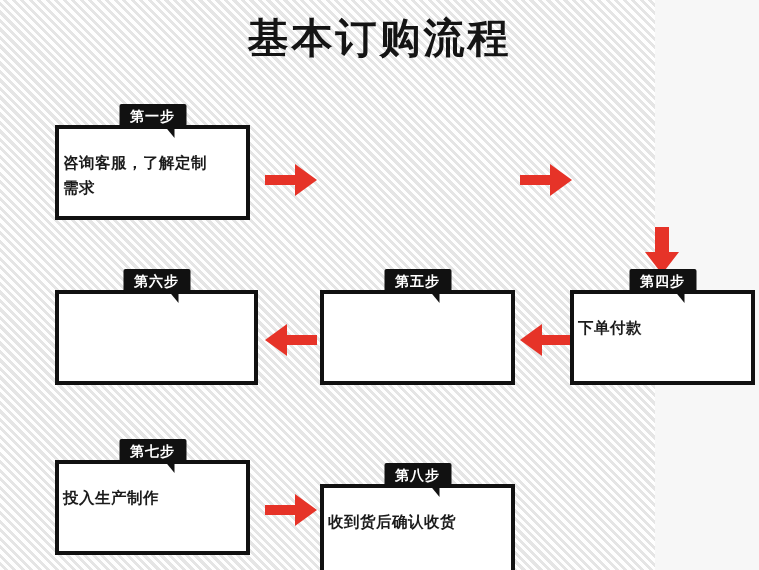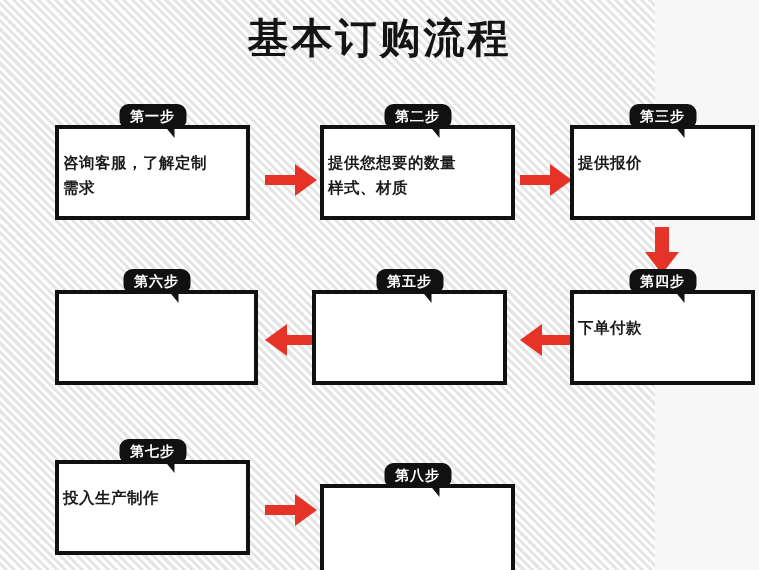--- a/index.html
+++ b/index.html
@@ -72,21 +72,21 @@
   }
 
   
   .badge {
     position: absolute;
     top: -21px;
     left: 50%;
     transform: translateX(-50%);
     background: #111111;
     color: #ffffff;
-    border-radius: 9px;
+    border-radius: 2px;
     padding: 3px 11px 4px 11px;
     font-size: 14px;
     line-height: 18px;
     font-weight: bold;
     letter-spacing: 1px;
     white-space: nowrap;
     z-index: 5;
   }
   .badge::after {
     content: "";
@@ -121,57 +121,46 @@
     <div class="step-text">咨询客服，了解定制
 需求</div>
   </div>
 
   <div class="arrow" style="left:263px; top:160px; width:56px; height:40px;">
     <svg width="56" height="40" viewBox="0 0 56 40">
       <path d="M2,15 L32,15 L32,4 L54,20 L32,36 L32,25 L2,25 Z" fill="#e63328"></path>
     </svg>
   </div>
 
-  <div class="step" style="left:320px; top:125px; width:195px; height:95px;">
-    <div class="step-box"></div>
-    <div class="badge">第二步</div>
-    <div class="step-text">提供您想要的数量
-样式、材质</div>
-  </div>
 
   <div class="arrow" style="left:518px; top:160px; width:56px; height:40px;">
     <svg width="56" height="40" viewBox="0 0 56 40">
       <path d="M2,15 L32,15 L32,4 L54,20 L32,36 L32,25 L2,25 Z" fill="#e63328"></path>
     </svg>
   </div>
 
-  <div class="step" style="left:570px; top:125px; width:185px; height:95px;">
-    <div class="step-box"></div>
-    <div class="badge">第三步</div>
-    <div class="step-text">提供报价</div>
-  </div>
 
   <div class="arrow" style="left:641px; top:226px; width:42px; height:50px;">
     <svg width="42" height="50" viewBox="0 0 42 50">
       <path d="M14,1 L28,1 L28,26 L38,26 L21,48 L4,26 L14,26 Z" fill="#e63328"></path>
     </svg>
   </div>
 
   <div class="step" style="left:55px; top:290px; width:195px; height:95px;padding-left:8px;">
     <div class="step-box"></div>
     <div class="badge">第六步</div>
   </div>
 
   <div class="arrow" style="left:263px; top:320px; width:56px; height:40px;">
     <svg width="56" height="40" viewBox="0 0 56 40">
       <path d="M54,15 L24,15 L24,4 L2,20 L24,36 L24,25 L54,25 Z" fill="#e63328"></path>
     </svg>
   </div>
 
-  <div class="step" style="left:312px; top:290px; width:195px; height:95px;">
+  <div class="step" style="left:320px; top:290px; width:195px; height:95px;">
     <div class="step-box"></div>
     <div class="badge">第五步</div>
   </div>
 
   <div class="arrow" style="left:518px; top:320px; width:56px; height:40px;">
     <svg width="56" height="40" viewBox="0 0 56 40">
       <path d="M54,15 L24,15 L24,4 L2,20 L24,36 L24,25 L54,25 Z" fill="#e63328"></path>
     </svg>
   </div>
 
@@ -189,15 +178,16 @@
 
   <div class="arrow" style="left:263px; top:490px; width:56px; height:40px;">
     <svg width="56" height="40" viewBox="0 0 56 40">
       <path d="M2,15 L32,15 L32,4 L54,20 L32,36 L32,25 L2,25 Z" fill="#e63328"></path>
     </svg>
   </div>
 
   <div class="step" style="left:320px; top:484px; width:195px; height:95px;">
     <div class="step-box"></div>
     <div class="badge">第八步</div>
+    <div class="step-text">收到货后确认收货</div>
   </div>
 
 </div>
 
 </body></html>

